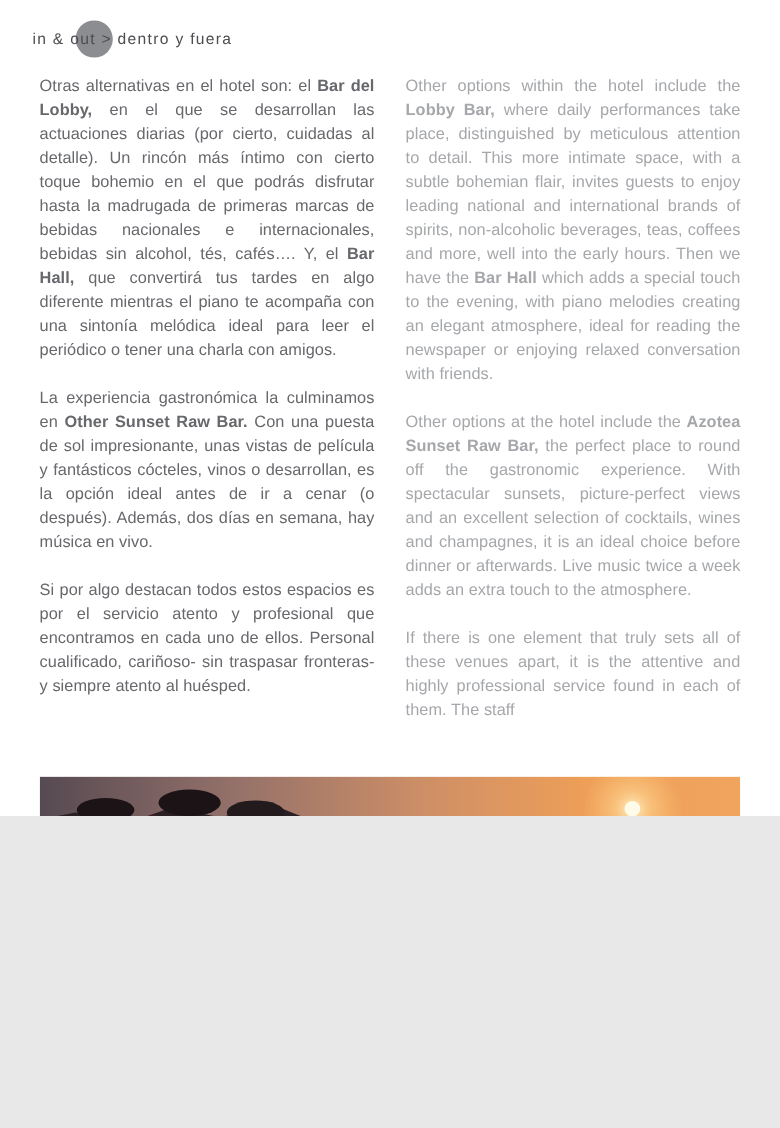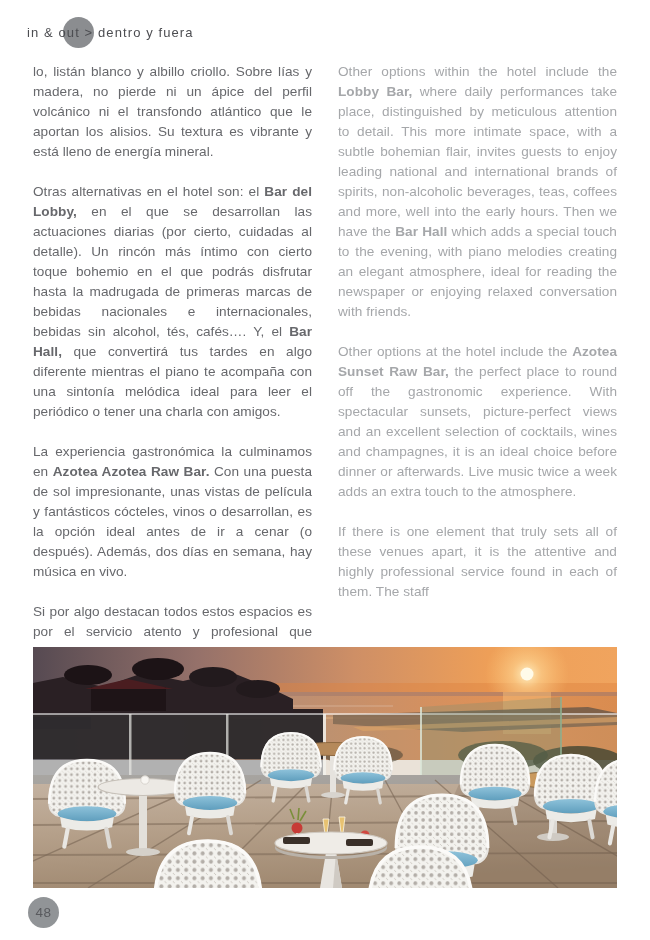--- a/index.html
+++ b/index.html
@@ -1,17 +1,17 @@
 <!DOCTYPE html>
 <html><head>
 <meta charset="utf-8">
 <style>
   html,body{margin:0;padding:0;background:#e8e8e8;}
   .page{
-    position:relative;width:650px;height:940px;background:#ffffff;
+    position:relative;width:650px;height:680px;background:#ffffff;
     font-family:"Liberation Sans","DejaVu Sans",sans-serif;overflow:hidden;
     margin:0 auto;
   }
   
   .hdr-circle{position:absolute;left:63px;top:17px;width:31px;height:31px;
     border-radius:50%;background:#8b8d90;z-index:1;}
   .hdr-text{position:absolute;left:27px;top:25px;z-index:2;
     font-size:13px;letter-spacing:1.1px;color:#4c4d51;font-weight:400;}
   
   .col{position:absolute;top:62px;width:279px;font-size:13.6px;line-height:20px;
@@ -32,23 +32,22 @@
 </style>
 </head>
 <body>
 
 <div class="page">
 
   <div class="hdr-circle"></div>
   <div class="hdr-text">in &amp; out &gt; dentro y fuera</div>
 
   <div class="col col-left">
-      <p><span>lo, listán blanco y albillo criollo. Sobre lías y madera, no pierde ni un ápice del perfil volcánico ni el transfondo atlántico que le aportan los alisios. Su textura es vibrante y está lleno de energía mineral.</span></p>
       <p><span>Otras alternativas en el hotel son: el </span><strong>Bar del Lobby,</strong><span> en el que se desarrollan las actuaciones diarias (por cierto, cuidadas al detalle). Un rincón más íntimo con cierto toque bohemio en el que podrás disfrutar hasta la madrugada de primeras marcas de bebidas nacionales e internacionales, bebidas sin alcohol, tés, cafés…. Y, el </span><strong>Bar Hall,</strong><span> que convertirá tus tardes en algo diferente mientras el piano te acompaña con una sintonía melódica ideal para leer el periódico o tener una charla con amigos.</span></p>
-      <p><span>La experiencia gastronómica la culminamos en </span><strong>Azotea Azotea Raw Bar.</strong><span> Con una puesta de sol impresionante, unas vistas de película y fantásticos cócteles, vinos o desarrollan, es la opción ideal antes de ir a cenar (o después). Además, dos días en semana, hay música en vivo.</span></p>
+      <p><span>La experiencia gastronómica la culminamos en </span><strong>Other Sunset Raw Bar.</strong><span> Con una puesta de sol impresionante, unas vistas de película y fantásticos cócteles, vinos o desarrollan, es la opción ideal antes de ir a cenar (o después). Además, dos días en semana, hay música en vivo.</span></p>
       <p><span>Si por algo destacan todos estos espacios es por el servicio atento y profesional que encontramos en cada uno de ellos. Personal cualificado, cariñoso- sin traspasar fronteras- y siempre atento al huésped.</span></p>
     </div>
 
   <div class="col col-right">
       <p><span>Other options within the hotel include the </span><strong>Lobby Bar,</strong><span> where daily performances take place, distinguished by meticulous attention to detail. This more intimate space, with a subtle bohemian flair, invites guests to enjoy leading national and international brands of spirits, non-alcoholic beverages, teas, coffees and more, well into the early hours. Then we have the </span><strong>Bar Hall</strong><span> which adds a special touch to the evening, with piano melodies creating an elegant atmosphere, ideal for reading the newspaper or enjoying relaxed conversation with friends.</span></p>
       <p><span>Other options at the hotel include the </span><strong>Azotea Sunset Raw Bar,</strong><span> the perfect place to round off the gastronomic experience. With spectacular sunsets, picture-perfect views and an excellent selection of cocktails, wines and champagnes, it is an ideal choice before dinner or afterwards. Live music twice a week adds an extra touch to the atmosphere.</span></p>
       <p><span>If there is one element that truly sets all of these venues apart, it is the attentive and highly professional service found in each of them. The staff</span></p>
     </div>
 
   <figure class="photo" aria-label="Sunset rooftop terrace with white lattice armchairs, blue cushions, round pedestal tables, glass balustrade and ocean view">

